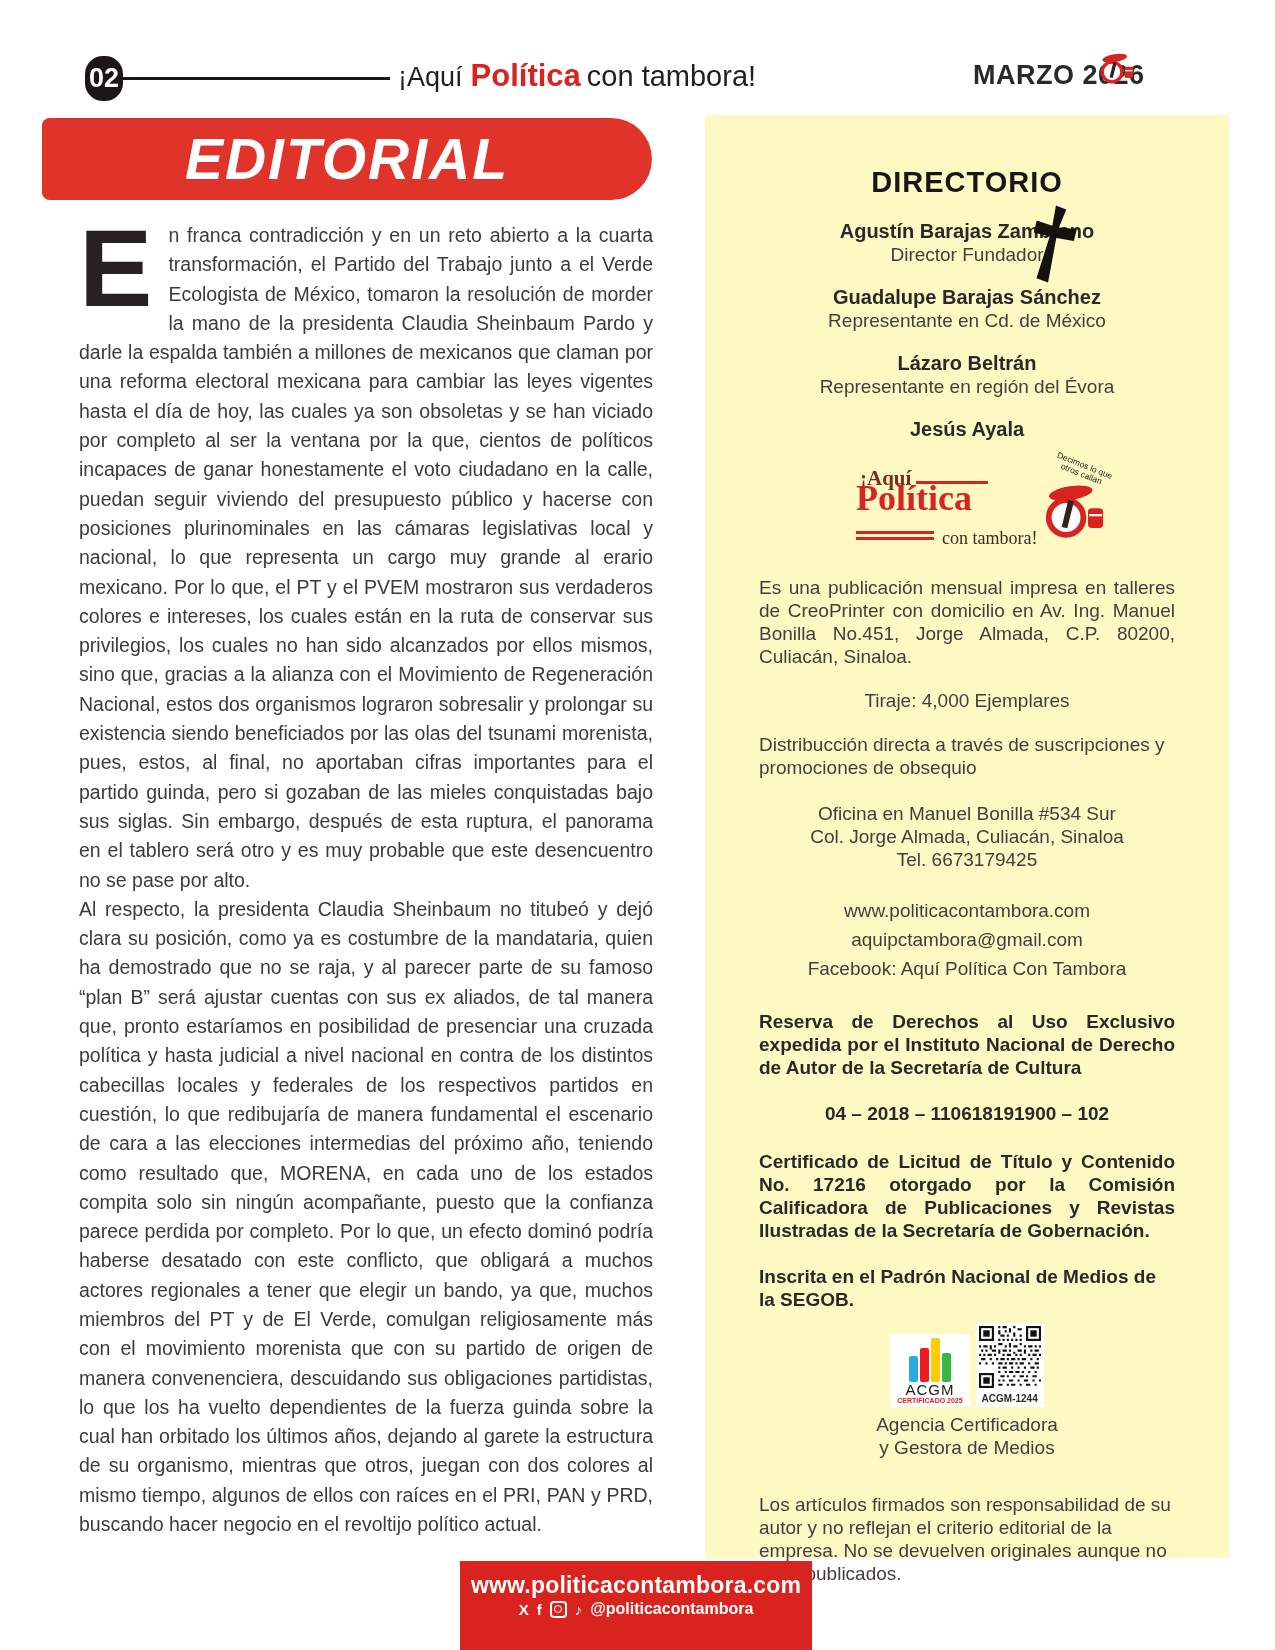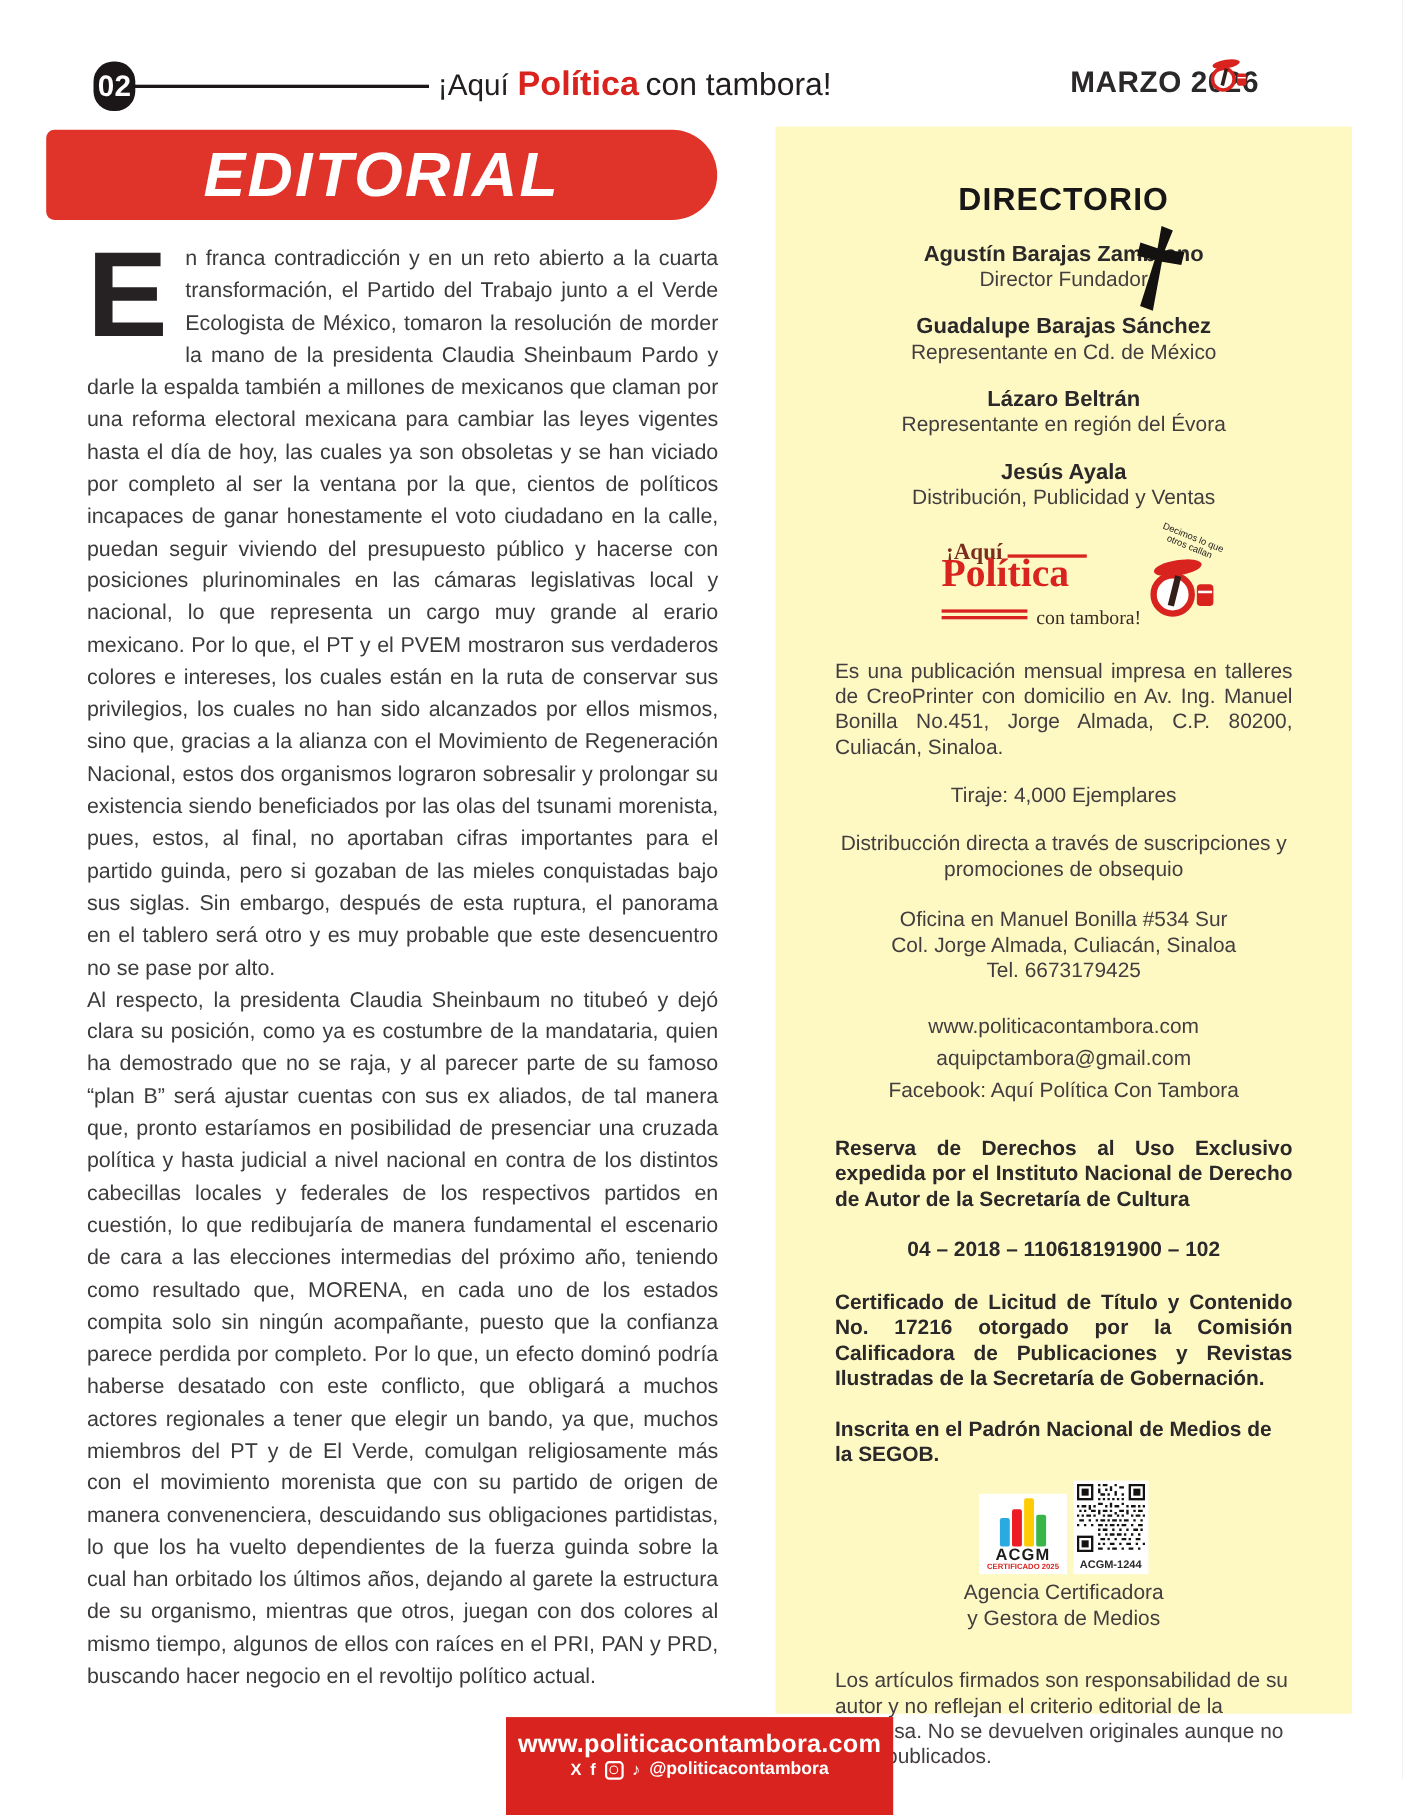--- a/index.html
+++ b/index.html
@@ -42,37 +42,37 @@
   .bl-line{position:absolute;left:74px;top:20px;width:72px;height:3px;background:#d8231e;}
   .bl-brand{position:absolute;left:14px;top:26px;font-size:36px;font-weight:bold;color:#d8231e;}
   .bl-under{position:absolute;left:14px;top:70px;width:78px;height:3px;background:#d8231e;box-shadow:0 6px 0 #d8231e;}
   .bl-suf{position:absolute;left:100px;top:66px;font-size:18px;color:#3a2a24;}
   .bl-drum{position:absolute;right:-18px;top:18px;width:74px;height:70px;}
   .bl-slogan{position:absolute;right:-26px;top:0;font-size:8.5px;color:#1d1a1b;transform:rotate(22deg);
              font-family:"Liberation Sans",sans-serif;width:70px;line-height:9px;text-align:center;}
 
   .pub-info{text-align:justify;margin-bottom:21px;}
   .tiraje{text-align:center;margin-bottom:21px;}
-  .distrib{text-align:center;margin-bottom:23px;}
+  .distrib{text-align:left;margin-bottom:23px;}
   .office{text-align:center;margin-bottom:25px;}
   .contacts{text-align:center;line-height:29px;margin-bottom:27px;}
   .rights{font-weight:bold;text-align:justify;color:#2b2829;margin-bottom:23px;}
   .rights-num{font-weight:bold;text-align:center;color:#2b2829;margin-bottom:25px;}
   .cert{font-weight:bold;text-align:justify;color:#2b2829;margin-bottom:23px;}
   .registry{font-weight:bold;text-align:left;color:#2b2829;margin-bottom:12px;}
 
   .cert-logos{display:flex;justify-content:center;align-items:flex-end;gap:6px;margin-bottom:4px;}
   .acgm-box{background:#fff;padding:4px 7px 2px 7px;text-align:center;}
   .acgm-bars{display:flex;align-items:flex-end;justify-content:center;gap:2px;height:44px;}
   .acgm-bars span{width:9px;border-radius:2px;display:block;}
   .bar-blue{height:26px;background:#29abe2;}
   .bar-red{height:34px;background:#ed1c24;}
   .bar-yellow{height:44px;background:#ffcb05;}
   .bar-green{height:29px;background:#39b54a;}
-  .acgm-name{font-weight:700;font-size:15px;color:#1d1a1b;letter-spacing:1px;line-height:15px;}
+  .acgm-name{font-weight:400;font-size:15px;color:#1d1a1b;letter-spacing:1px;line-height:15px;}
   .acgm-cert{font-size:7px;color:#d8231e;font-weight:bold;line-height:8px;}
   .qr-box{background:#fff;padding:3px;text-align:center;}
   .qr-label{font-size:10px;font-weight:bold;color:#2b2829;line-height:11px;}
 
   .agencia{text-align:center;margin:6px 0 34px 0;}
   .disclaimer{text-align:left;margin-bottom:74px;}
 
   
   .footer{position:absolute;left:460px;top:1561px;width:352px;height:89px;background:#d8231e;
           color:#fff;text-align:center;padding-top:11px;box-sizing:border-box;}
@@ -125,21 +125,20 @@
     <div class="member">
       <div class="member-name">Guadalupe Barajas Sánchez</div>
       <div class="member-role">Representante en Cd. de México</div>
     </div>
     <div class="member">
       <div class="member-name">Lázaro Beltrán</div>
       <div class="member-role">Representante en región del Évora</div>
     </div>
     <div class="member">
       <div class="member-name">Jesús Ayala</div>
-      <div class="member-role">Distribución, Publicidad y Ventas</div>
     </div>
 
     <div class="brand-logo">
       <span class="bl-pre">¡Aquí</span>
       <span class="bl-line"></span>
       <span class="bl-brand">Política</span>
       <span class="bl-under"></span>
       <span class="bl-suf">con tambora!</span>
       <span class="bl-slogan">Decimos lo que otros callan</span>
       <svg class="bl-drum" viewBox="0 0 64 58">

